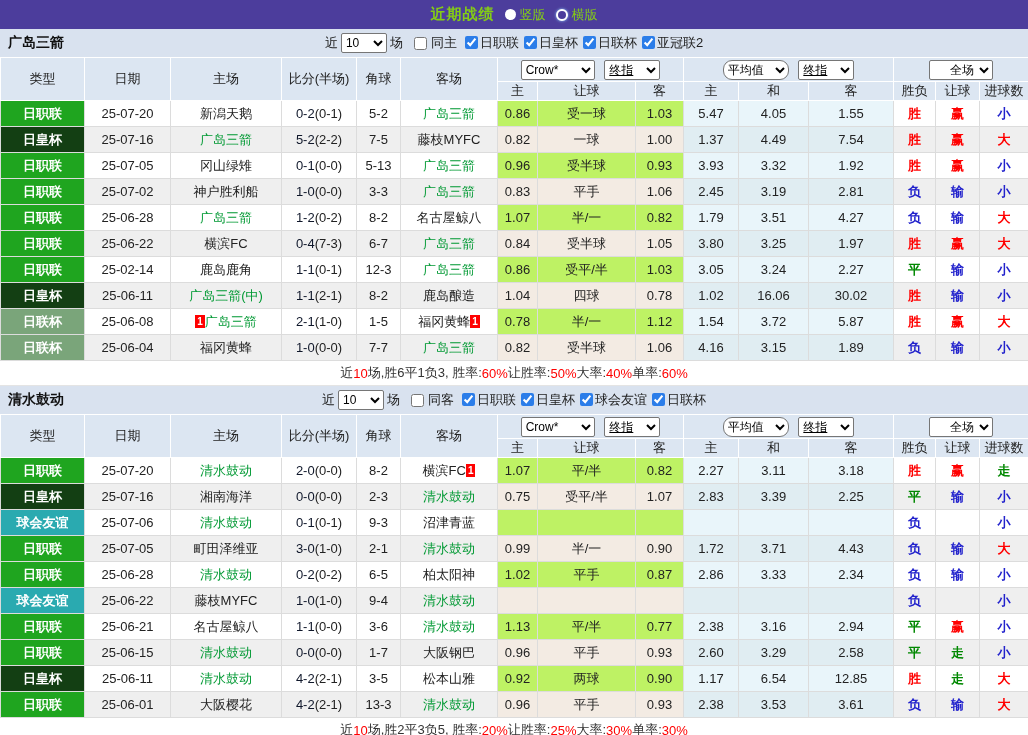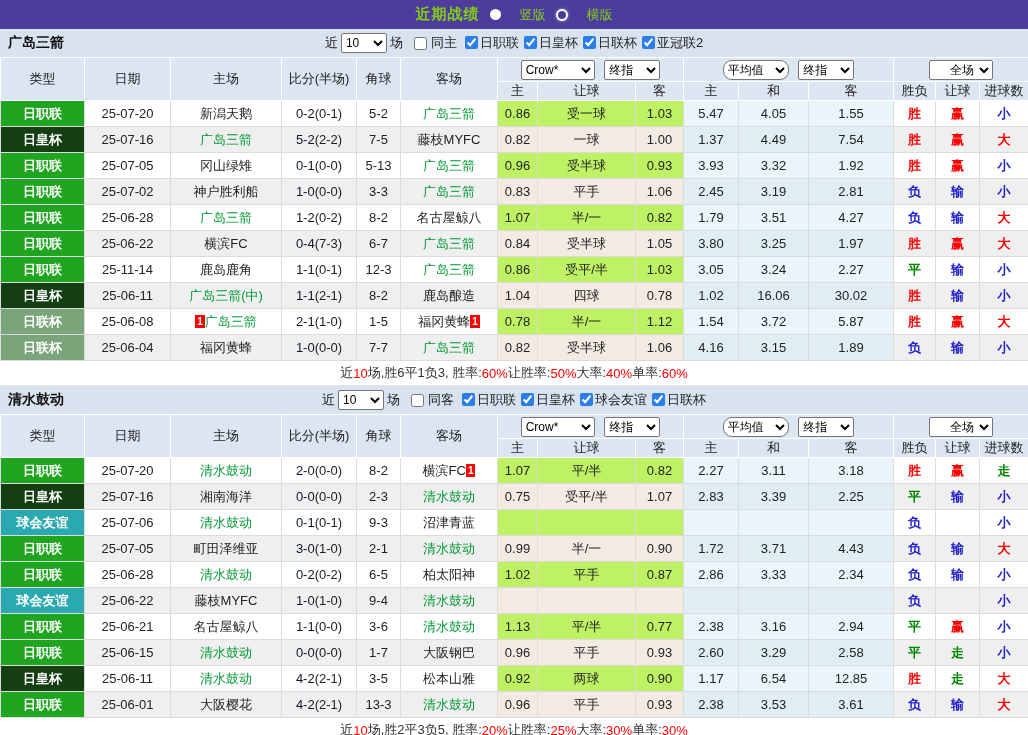--- a/index.html
+++ b/index.html
@@ -8,39 +8,39 @@
     width:1028px; height:735px; overflow:hidden;
     font-family:"Liberation Sans", sans-serif;
     font-size:13px; color:#222; background:#fff;
   }
   
   .topbar {
     height:29px; background:#4C3D9C; color:#84cc16;
     display:flex; align-items:center; justify-content:center; gap:10px;
   }
   .topbar .title { font-weight:bold; font-size:15px; letter-spacing:1px; }
-  .radio-opt { display:inline-flex; align-items:center; gap:19px; cursor:pointer; font-size:13px; }
+  .radio-opt { display:inline-flex; align-items:center; gap:4px; cursor:pointer; font-size:13px; }
   .rdot  { width:11px; height:11px; border-radius:50%; background:#fff; display:inline-block; }
   .rring { width:12px; height:12px; border-radius:50%; border:2px solid #fff; background:#4C3D9C;
            display:inline-block; box-shadow:0 0 3px #8ecbff; }
   
   .filter-row {
     height:28px; background:#D9E2EF; position:relative;
     display:flex; align-items:center; justify-content:center;
   }
   .team-name { position:absolute; left:8px; font-weight:bold; font-size:14px; color:#111; }
   .filters { display:flex; align-items:center; gap:3px; font-size:13px; }
   select {
     font-size:12px; height:20px; background:#fff; color:#000;
     border:1px solid #767676; border-radius:2px;
     font-family:"Liberation Sans", sans-serif;
   }
   .sel-n { width:46px; }
   .sel-crow { width:74px; }
-  .sel-stage { width:56px; }
+  .sel-stage { width:56px;text-decoration:underline; }
   .sel-avg { width:66px;border-radius:9px; }
   .sel-scope { width:64px;padding-left:16px; }
   input[type=checkbox] { width:13px; height:13px; accent-color:#2B7DE9; margin:0 1px 0 0; }
   .filters label { display:inline-flex; align-items:center; gap:1px; margin-left:5px; cursor:pointer; }
   .cb-same { margin-left:8px !important; }
   
   table { border-collapse:collapse; table-layout:fixed; width:1028px; }
   thead th {
     background:#DCE6F2; border:1px solid #fff; font-weight:normal;
     padding:0; text-align:center; color:#222;
@@ -286,21 +286,21 @@
           <td class="c-avg">3.25</td>
           <td class="c-avg">1.97</td>
           <td class="c-res res-r">胜</td>
           <td class="c-res res-r">赢</td>
           <td class="c-res res-r">大</td>
         </tr>
         <tr class="odd">
           <td class="c-type">
             <span class="lg lg-jl">日职联</span>
           </td>
-          <td class="c-date">25-11-14</td>
+          <td class="c-date">25-02-14</td>
           <td class="c-team"><span>鹿岛鹿角</span></td>
           <td class="c-score"><span class="score-f">1-1</span><span class="score-h">(0-1)</span></td>
           <td class="c-corner">12-3</td>
           <td class="c-team"><span class="tg">广岛三箭</span></td>
           <td class="c-odds">0.86</td>
           <td class="c-odds">受平/半</td>
           <td class="c-odds">1.03</td>
           <td class="c-avg">3.05</td>
           <td class="c-avg">3.24</td>
           <td class="c-avg">2.27</td>

